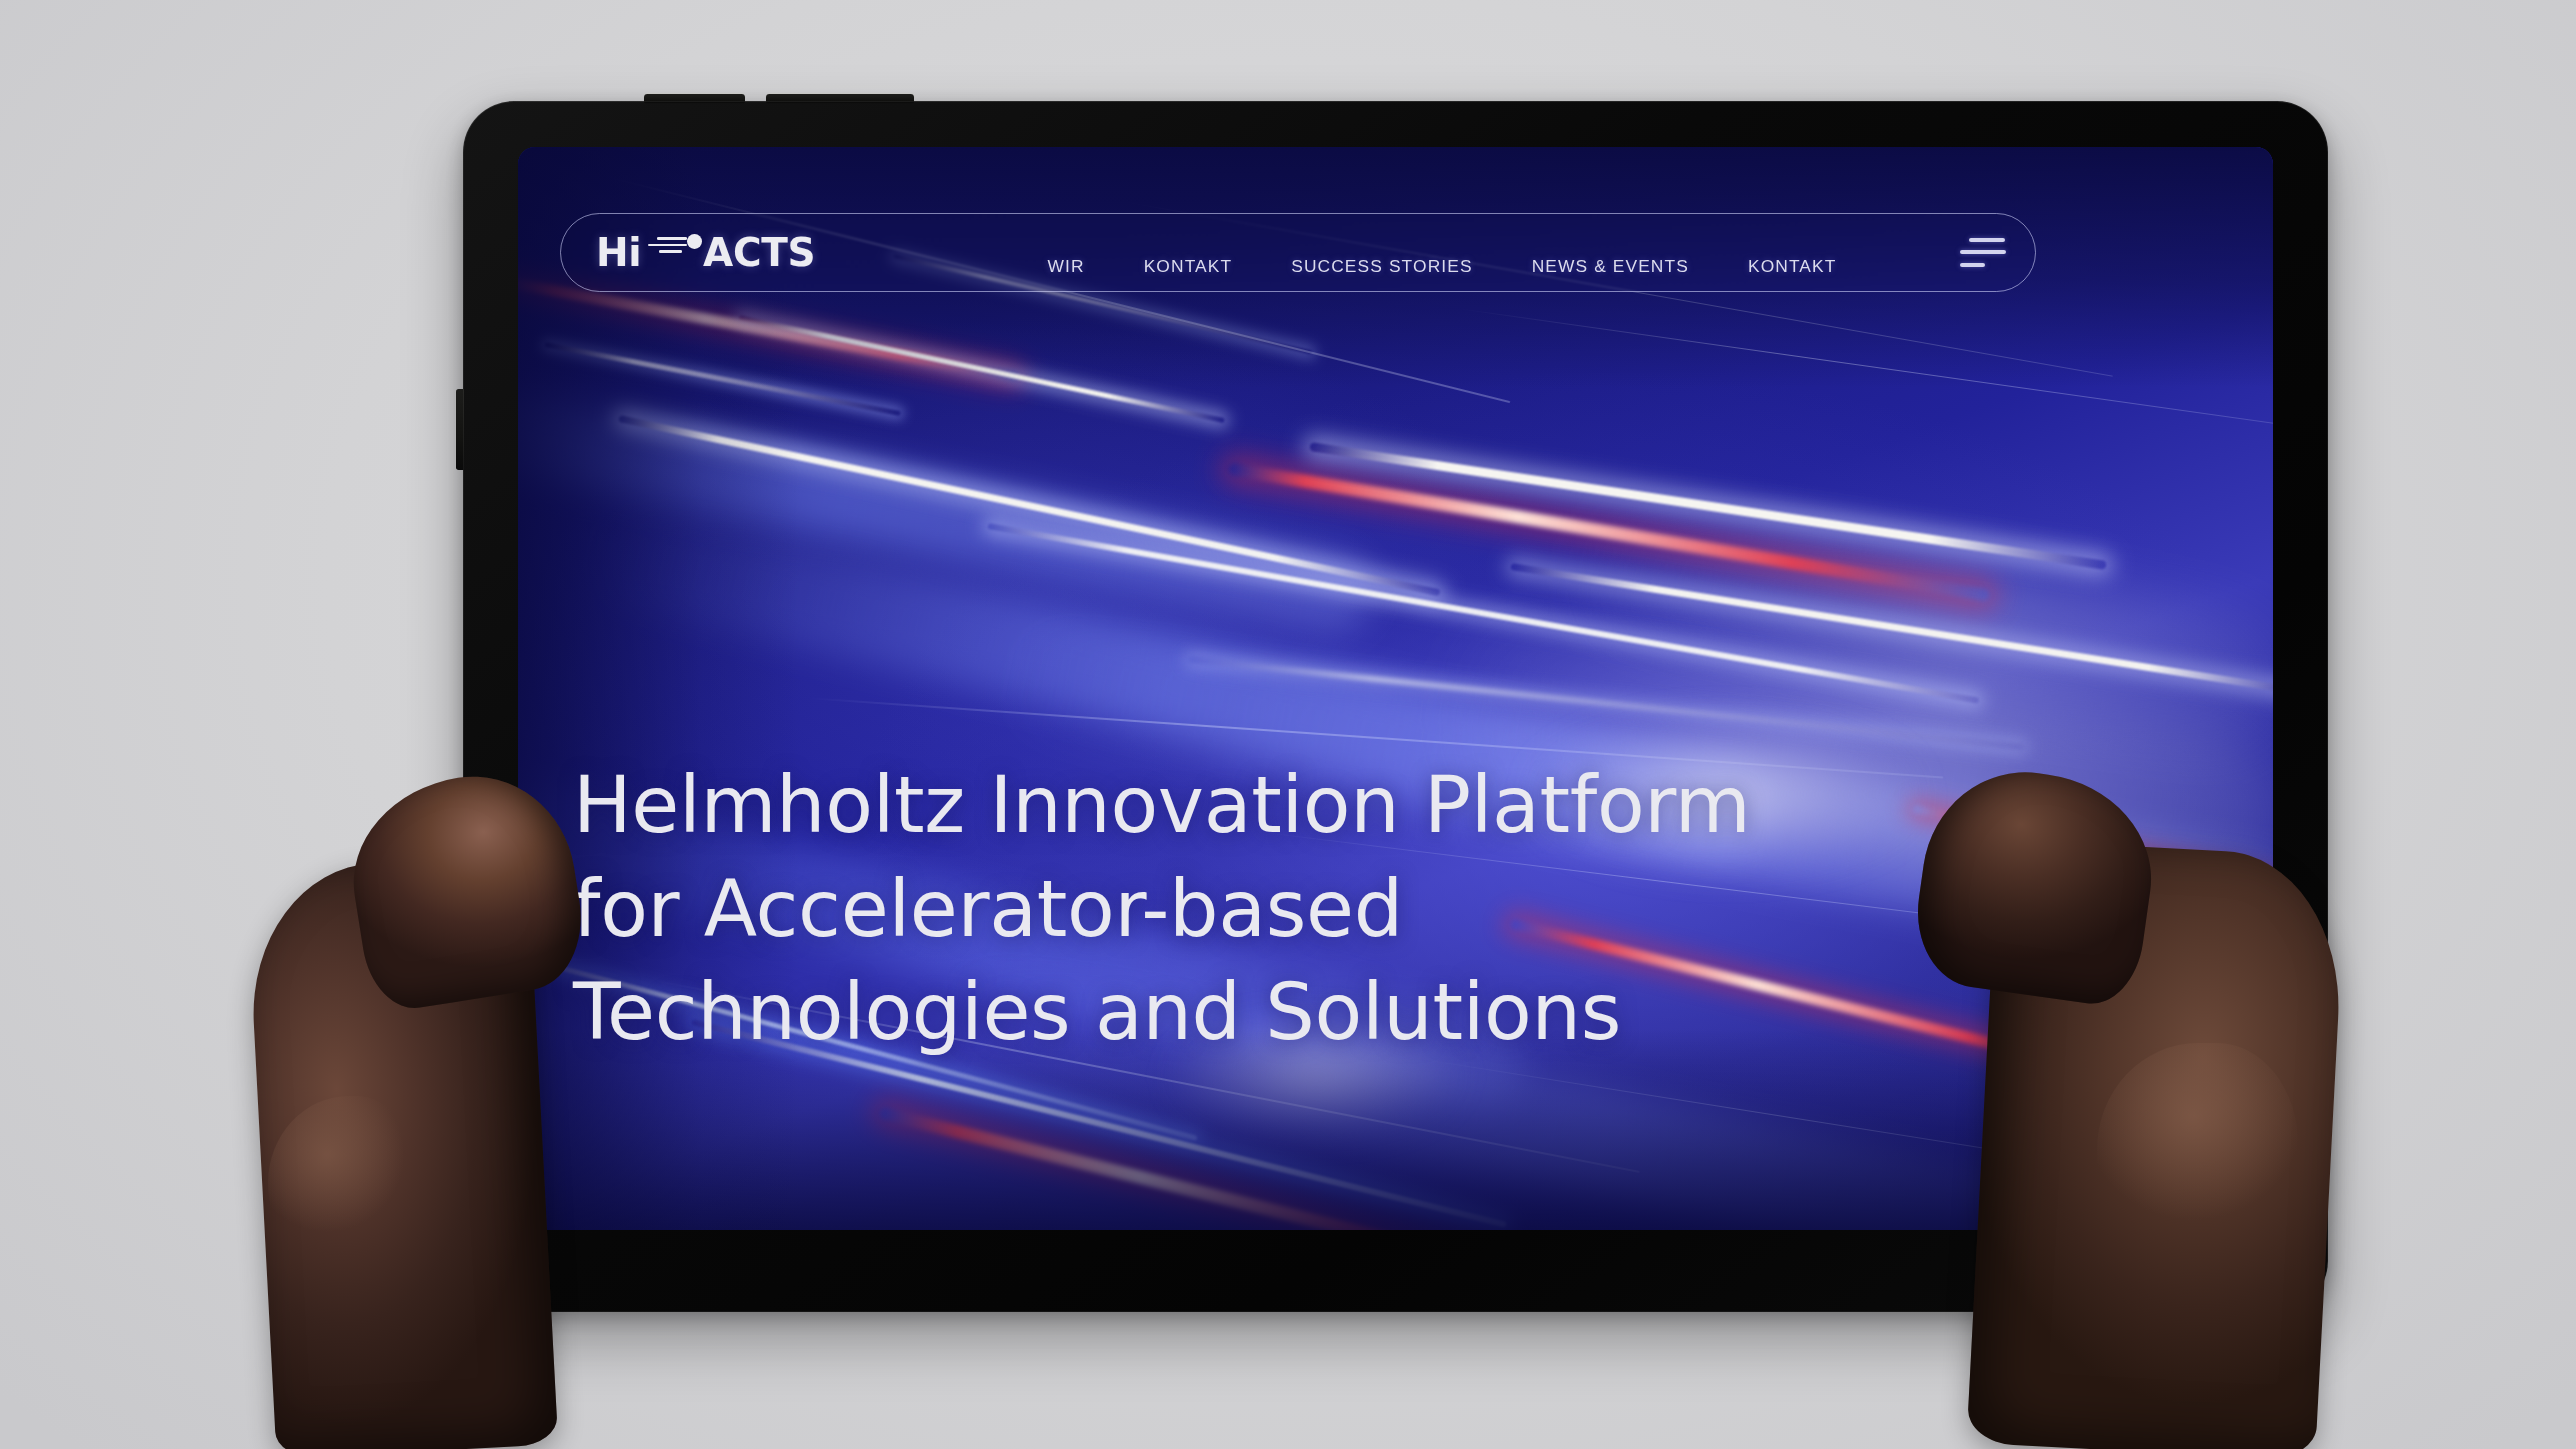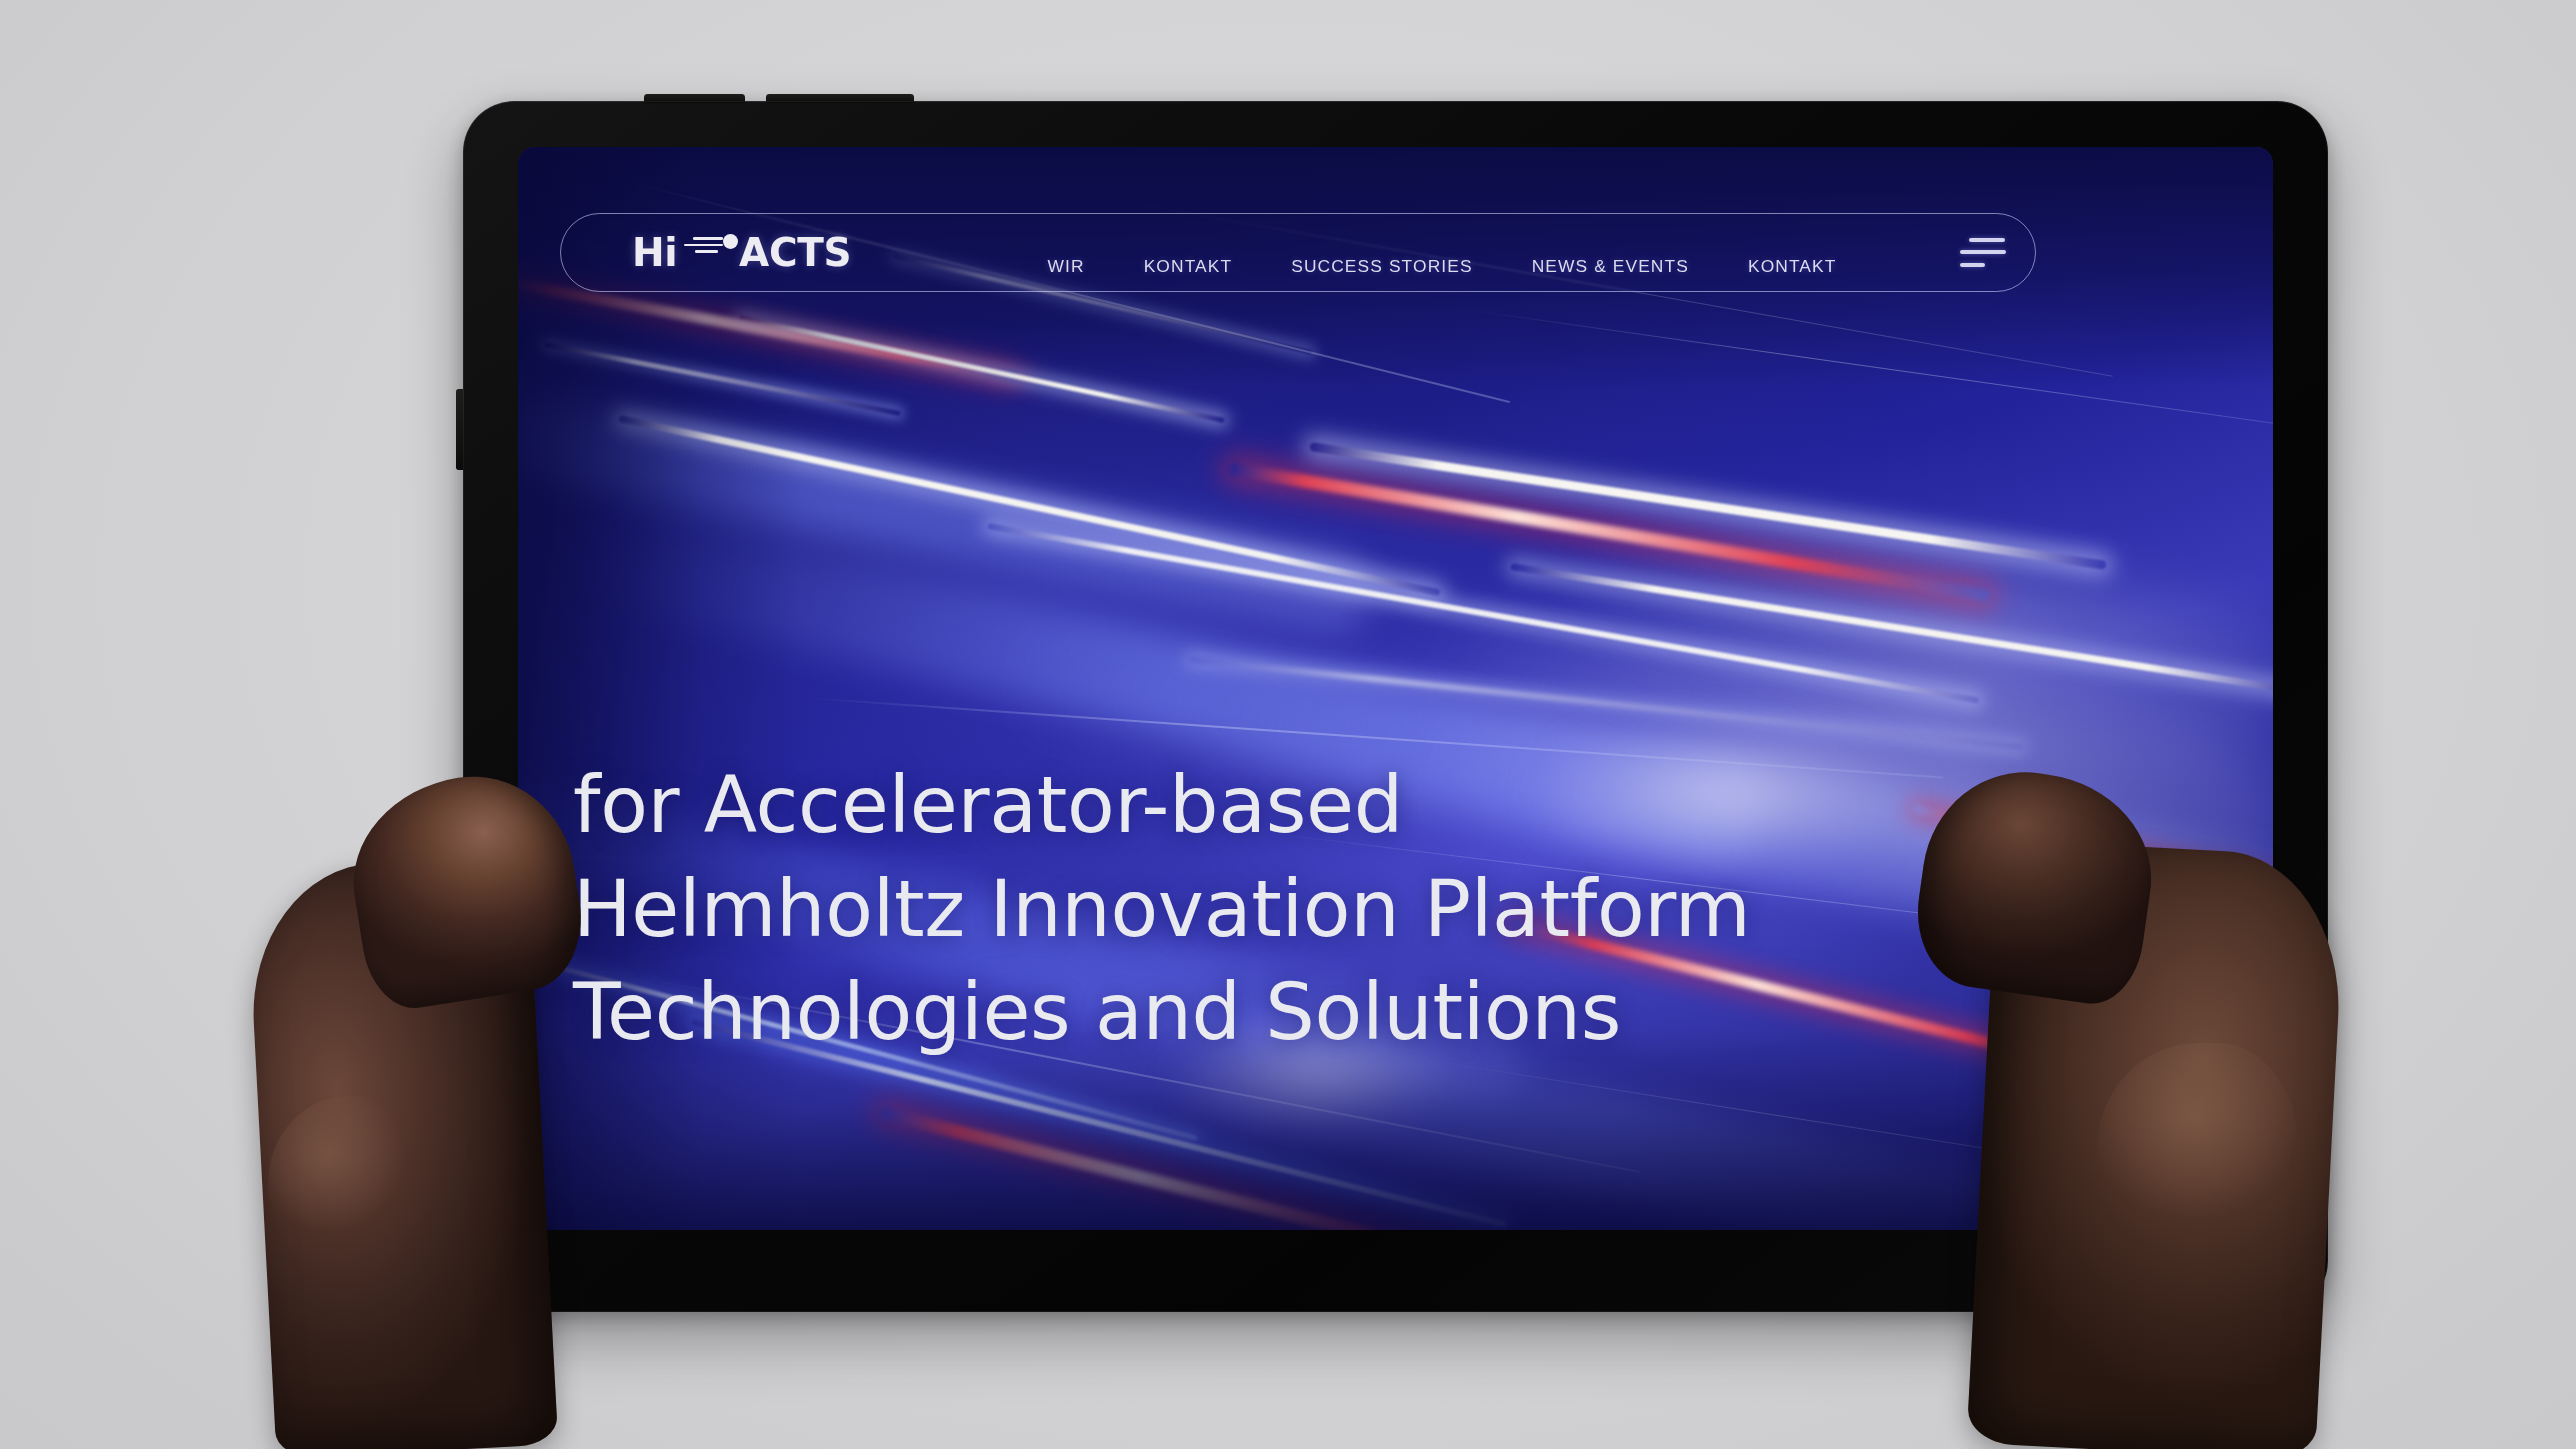--- a/index.html
+++ b/index.html
@@ -104,21 +104,21 @@
     left:42px; top:66px;
     width:1476px; height:79px;
     border-radius:40px;
     border:1.1px solid rgba(215,218,255,.58);
     display:flex; align-items:center;
     padding:0 29.5px 0 35px;
     backdrop-filter:blur(1.3px);
   }
 
   
-  #logo{ display:flex; align-items:center; flex:0 0 auto;margin-left:36px; }
+  #logo{ display:flex; align-items:center; flex:0 0 auto; }
   .logo-text{
     font-size:39px; font-weight:700; letter-spacing:-0.3px;
     color:#ececf2;
     font-family:"DejaVu Sans", sans-serif;
     text-shadow:0 0 9.4px rgba(180,180,255,.30);
     line-height:1;
   }
   .logo-mark{
     position:relative;
     width:59px; height:39px;
@@ -338,22 +338,22 @@
 
           <span id="hamburger">
             <span class="hl hl1"></span>
             <span class="hl hl2"></span>
             <span class="hl hl3"></span>
           </span>
         </div>
       </div>
 
       <div id="headline">
+        <div class="hl-line">Helmholtz Innovation Platform</div>
         <div class="hl-line">for Accelerator-based</div>
-        <div class="hl-line">Helmholtz Innovation Platform</div>
         <div class="hl-line">Technologies and Solutions</div>
       </div>
 
     </div>
   </div>
 
   <div class="hand" id="hand-left">
     <div class="palm"></div>
     <div class="knuckle"></div>
     <div class="thumb"></div>

